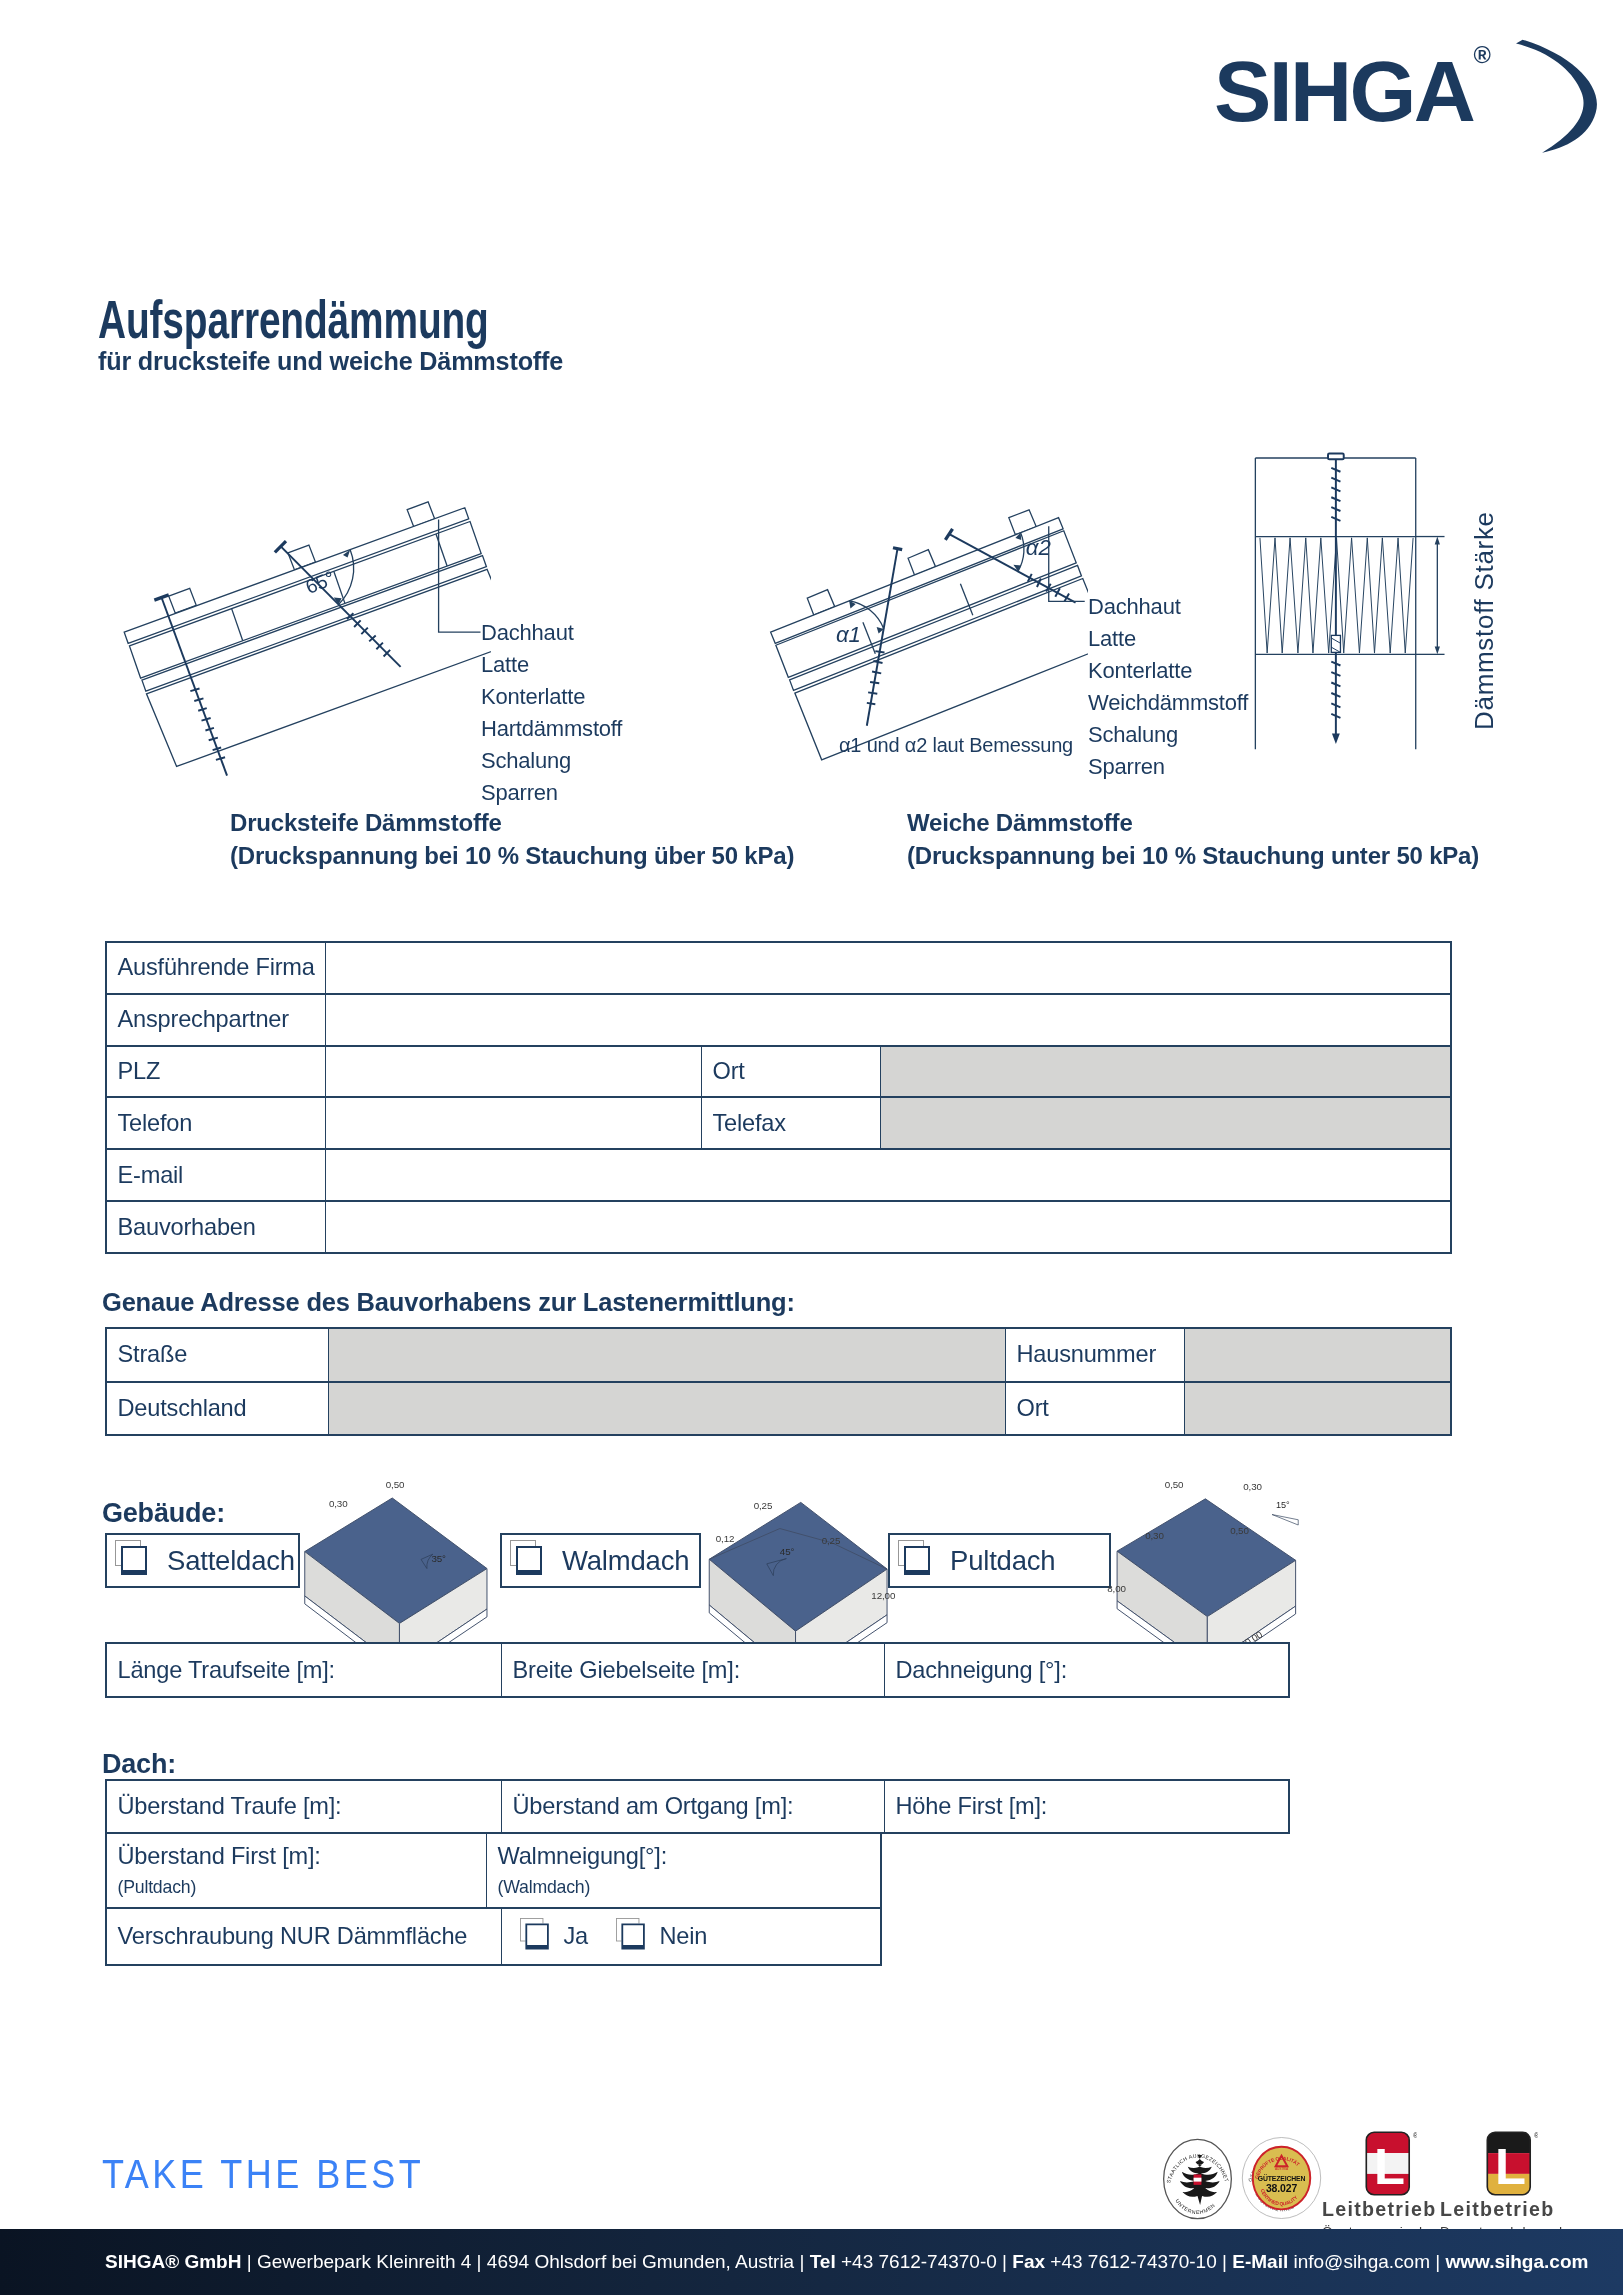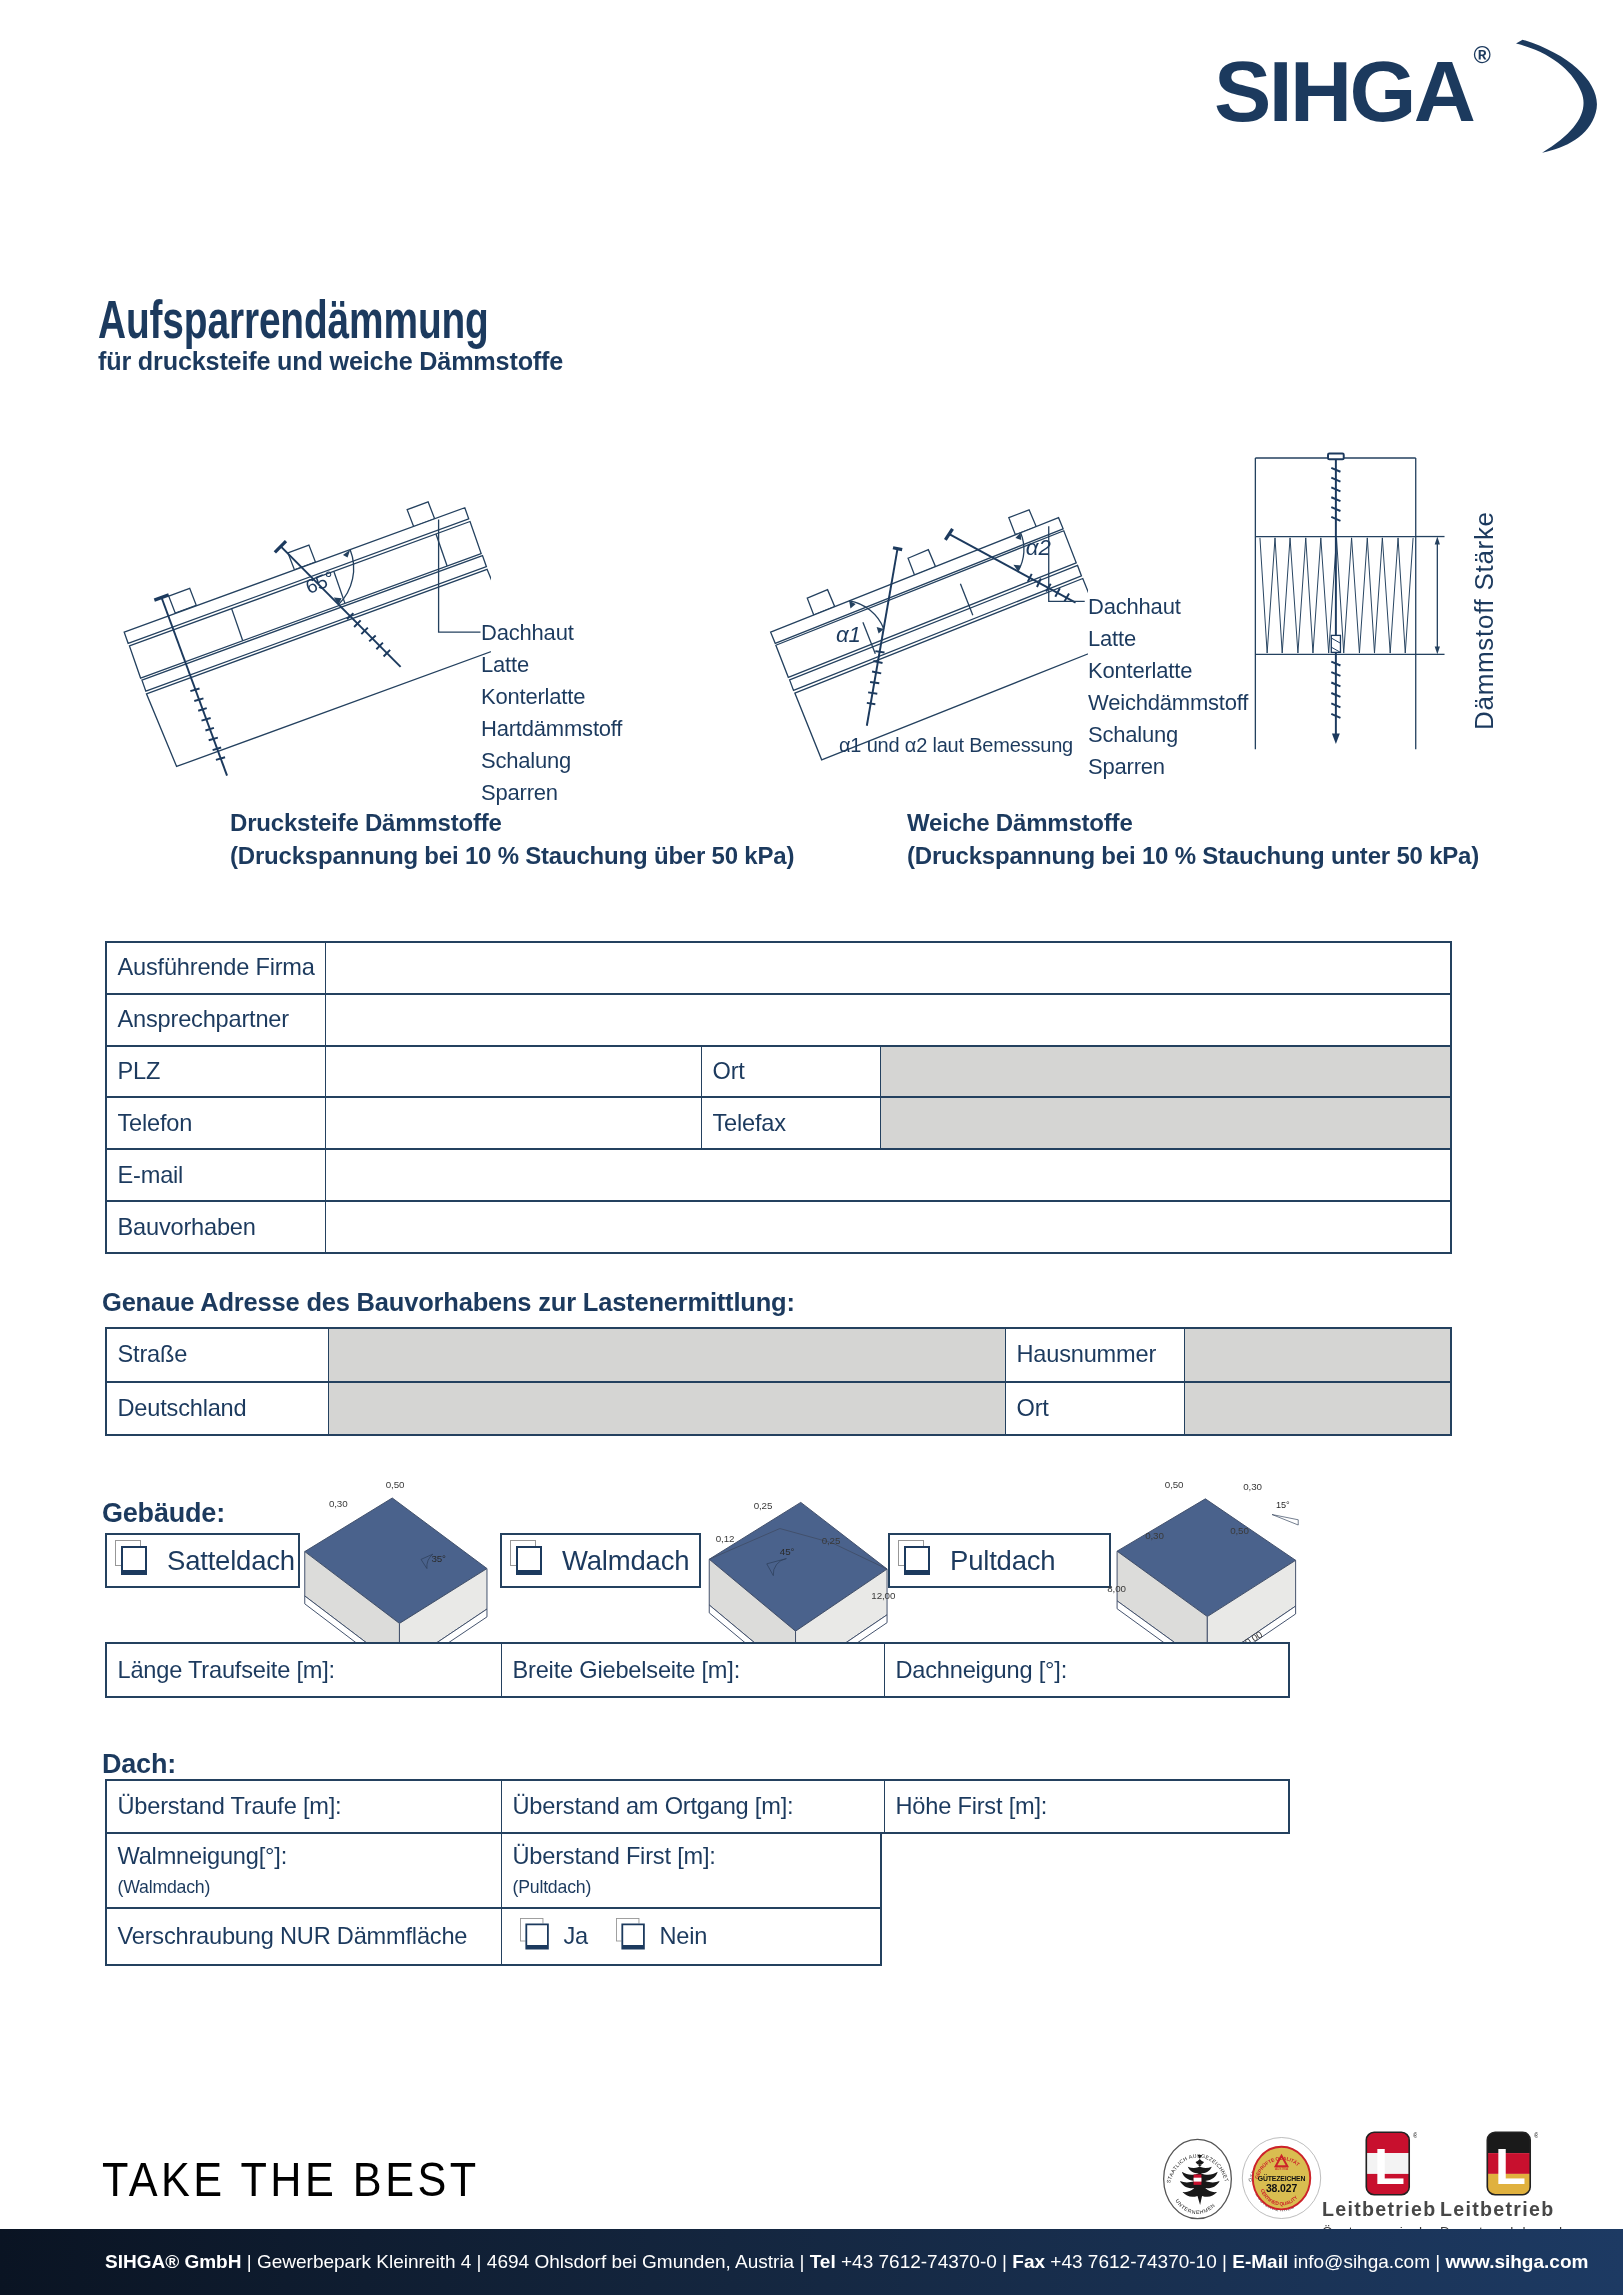--- a/index.html
+++ b/index.html
@@ -39,21 +39,21 @@
   
   .cb{position:relative;width:30px;height:31px;flex:0 0 auto;}
   .cb .sh{position:absolute;left:-4.6px;top:-4.6px;width:26px;height:26px;border:1.3px solid #979797;background:#fff;box-sizing:border-box;}
   .cb .bx{position:absolute;left:1.3px;top:1.3px;width:26px;height:29px;border:2px solid #1c3a5e;border-bottom-width:5.2px;background:#fff;box-sizing:border-box;}
   .opt-box{position:absolute;box-sizing:border-box;border:2px solid #24415f;display:flex;align-items:center;gap:17px;padding-left:13px;font-size:27.5px;background:#fff;}
   .two-line{flex-direction:column;align-items:flex-start;justify-content:center;gap:6.5px;}
   .sub-note{font-size:17.7px;}
   .cbpair{display:flex;align-items:center;gap:10.5px;margin-right:31px;font-size:23.6px;}
 
   
-  .slogan{position:absolute;left:102px;top:2152px;font-size:48px;letter-spacing:3.9px;color:#000000;}
+  .slogan{position:absolute;left:102px;top:2152px;font-size:40px;letter-spacing:3.9px;color:#3b82f6;}
   .badge-cap{position:absolute;text-align:left;}
   .badge-cap .t1{font-size:19.6px;font-weight:bold;color:#474747;letter-spacing:1.3px;}
   .badge-cap .t2{font-size:13.7px;color:#3c3c3c;letter-spacing:4.6px;margin-top:2.6px;}
   .bar{position:absolute;left:0;top:2229px;width:1623px;height:66px;
        background:linear-gradient(90deg,#0a1423 0%,#14263f 45%,#1d3a63 100%);
        display:flex;align-items:center;padding-left:105px;box-sizing:border-box;}
   .bar-text{color:#fff;font-size:19px;white-space:nowrap;letter-spacing:0;}
   .bar-text .bseg{font-weight:bold;}
   svg text{font-family:"Liberation Sans",sans-serif;}
 </style>
@@ -343,27 +343,27 @@
 
   <div class="tbl" style="left:105px;top:1779px;width:1185px;height:55px">
     <div class="row">
       <div class="cell d1">Überstand Traufe [m]:</div>
       <div class="cell d2">Überstand am Ortgang [m]:</div>
       <div class="cell d3">Höhe First [m]:</div>
     </div>
   </div>
   <div class="tbl" style="left:105px;top:1834px;width:777px;height:132px;border-top:none">
     <div class="row" style="flex:0 0 73px">
+      <div class="cell two-line" style="flex:1">
+        <span>Überstand First [m]:</span>
+        <span class="sub-note">(Pultdach)</span>
+      </div>
       <div class="cell d1 two-line">
         <span>Walmneigung[°]:</span>
         <span class="sub-note">(Walmdach)</span>
-      </div>
-      <div class="cell two-line" style="flex:1">
-        <span>Überstand First [m]:</span>
-        <span class="sub-note">(Pultdach)</span>
       </div>
     </div>
     <div class="row">
       <div class="cell d1">Verschraubung NUR Dämmfläche</div>
       <div class="cell" style="flex:1;padding-left:21px">
         <span class="cbpair">
           <span class="cb" style="transform:scale(0.9)">
               <span class="sh"></span>
               <span class="bx"></span>
             </span>

